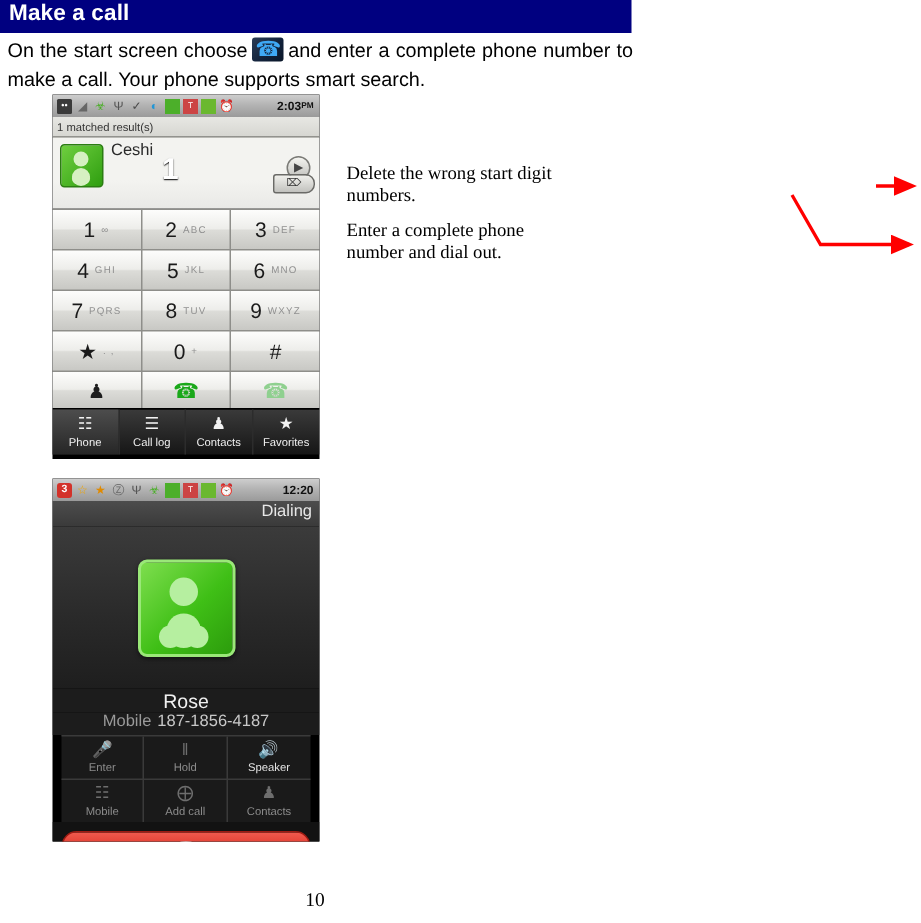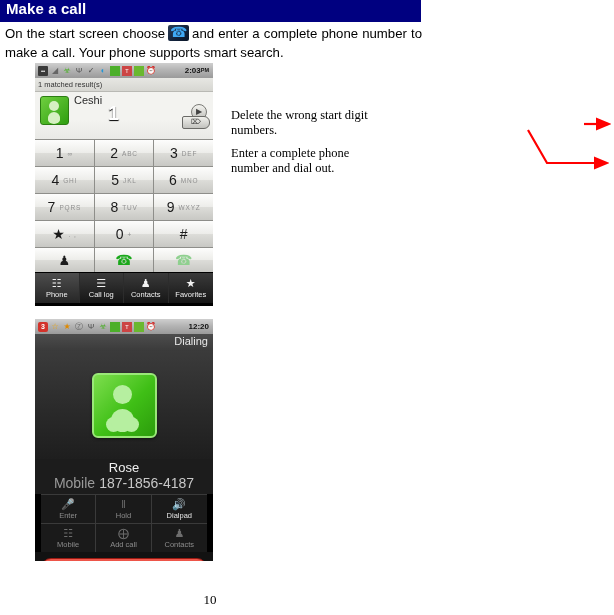--- a/index.html
+++ b/index.html
@@ -303,21 +303,21 @@
     text-align: center;
     font-family: "Liberation Sans", sans-serif;
     font-size: 13px;
     color: #f0f0f0;
     background: #1c1c1c;
     padding-top: 1px;
   }
   .incall-number {
     text-align: center;
     font-family: "Liberation Sans", sans-serif;
-    font-size: 14px;
+    font-size: 11px;
     color: #c8c8c8;
     background: #1c1c1c;
     padding-bottom: 3px;
   }
   .incall-number .lbl { color: #9a9a9a; margin-right: 4px; }
   .incall-grid {
     display: grid;
     grid-template-columns: repeat(3, 1fr);
     background: #1a1a1a;
     border-top: 1px solid #3a3a3a;
@@ -534,21 +534,21 @@
     <div class="ic-cell">
       <span class="ic-cell-ico dim">🎤</span>
       <span class="ic-cell-label dim">Enter</span>
     </div>
     <div class="ic-cell">
       <span class="ic-cell-ico dim">‖</span>
       <span class="ic-cell-label dim">Hold</span>
     </div>
     <div class="ic-cell">
       <span class="ic-cell-ico">🔊</span>
-      <span class="ic-cell-label">Dialpad</span>
+      <span class="ic-cell-label">Speaker</span>
     </div>
     <div class="ic-cell">
       <span class="ic-cell-ico dim">☷</span>
       <span class="ic-cell-label dim">Mobile</span>
     </div>
     <div class="ic-cell">
       <span class="ic-cell-ico dim">⨁</span>
       <span class="ic-cell-label dim">Add call</span>
     </div>
     <div class="ic-cell">

